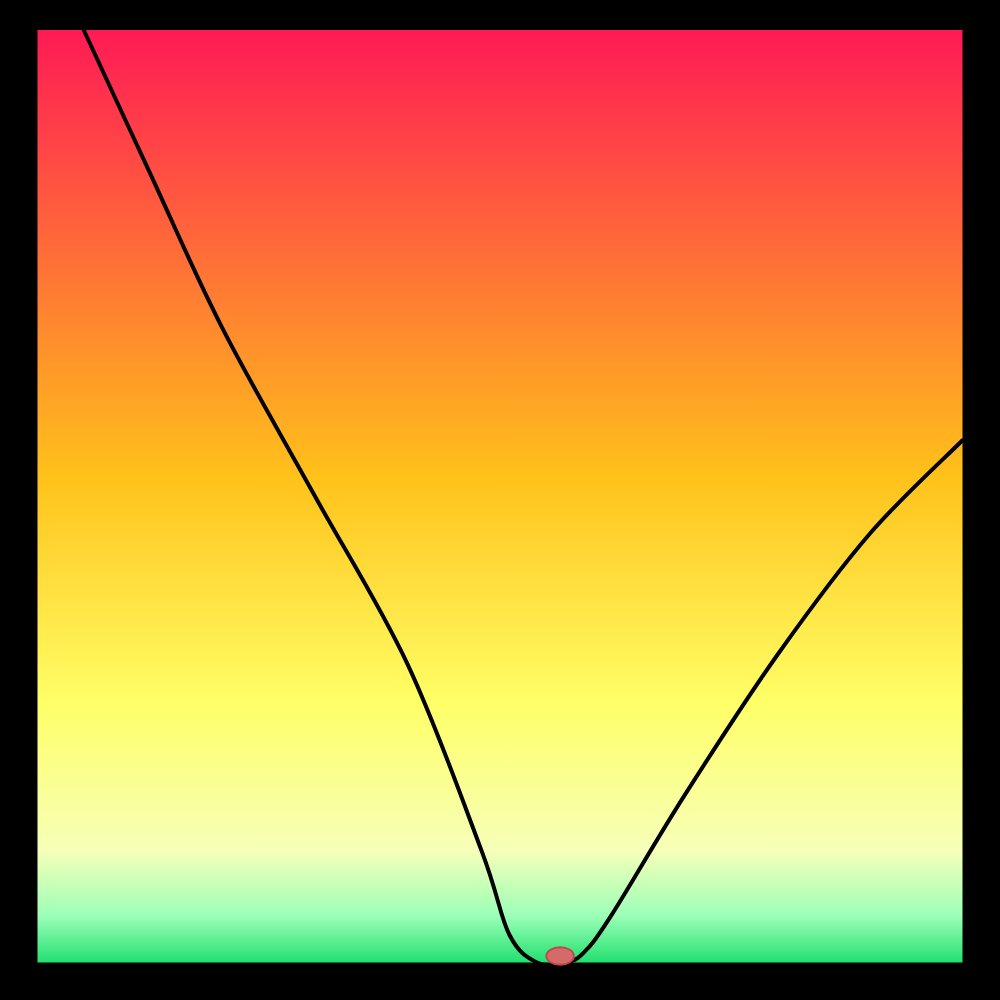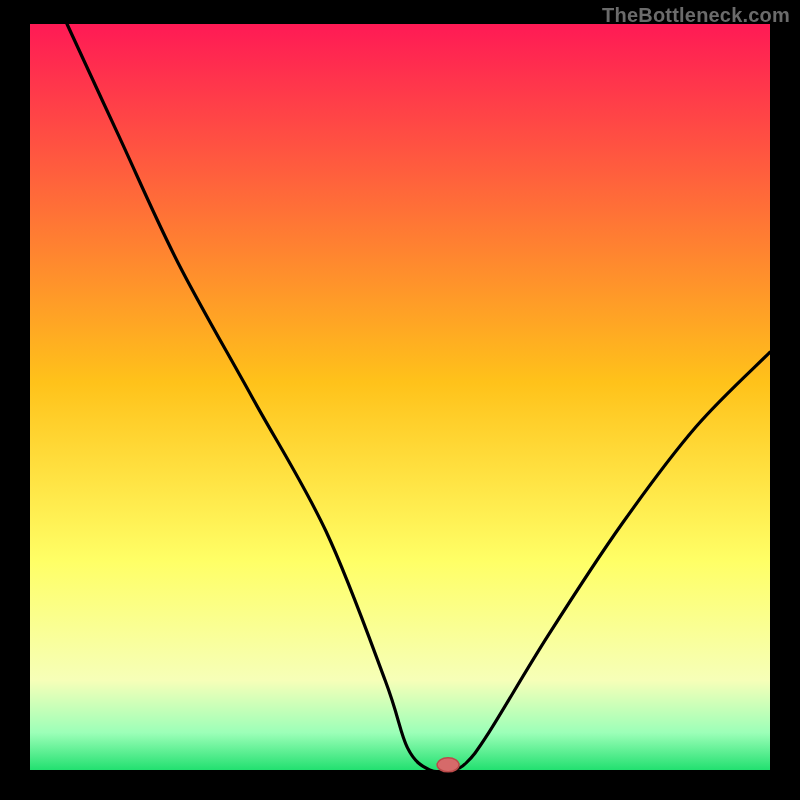--- a/index.html
+++ b/index.html
@@ -51,14 +51,13 @@
 
     <rect x="0" y="0" width="800" height="800" fill="#000"></rect>
 
     <rect id="plot-rect" x="30" y="24" width="740" height="746" fill="url(#bg-grad)"></rect>
 
     <path id="curve-path" fill="none" stroke="#000000" stroke-width="3.2" stroke-linejoin="round" stroke-linecap="round" d="M 67.0 24.0 C 75.6 42.7, 100.3 96.1, 118.8 135.9 C 137.3 175.7, 155.8 219.2, 178.0 262.7 C 200.2 306.2, 227.3 352.2, 252.0 397.0 C 276.7 441.8, 303.8 484.0, 326.0 531.3 C 348.2 578.5, 371.6 644.4, 385.2 680.5 C 398.8 716.5, 400.0 732.7, 407.4 747.6 C 414.8 762.5, 422.2 766.3, 429.6 770.0 C 437.0 773.7, 445.6 771.2, 451.8 770.0 C 458.0 768.8, 460.4 768.8, 466.6 762.5 C 472.8 756.3, 475.2 753.8, 488.8 732.7 C 502.4 711.6, 525.8 670.5, 548.0 635.7 C 570.2 600.9, 597.3 558.6, 622.0 523.8 C 646.7 489.0, 671.3 455.4, 696.0 426.8 C 720.7 398.2, 757.7 364.7, 770.0 352.2"></path>
 
     <ellipse id="marker-dot" rx="11" ry="7" fill="#d66a6a" stroke="#bb4a4a" stroke-width="1.5" cx="448.1" cy="764.8"></ellipse>
   </svg>
 
-  <div class="watermark">TheBottleneck.com</div>
 </div>
 
 </body></html>

